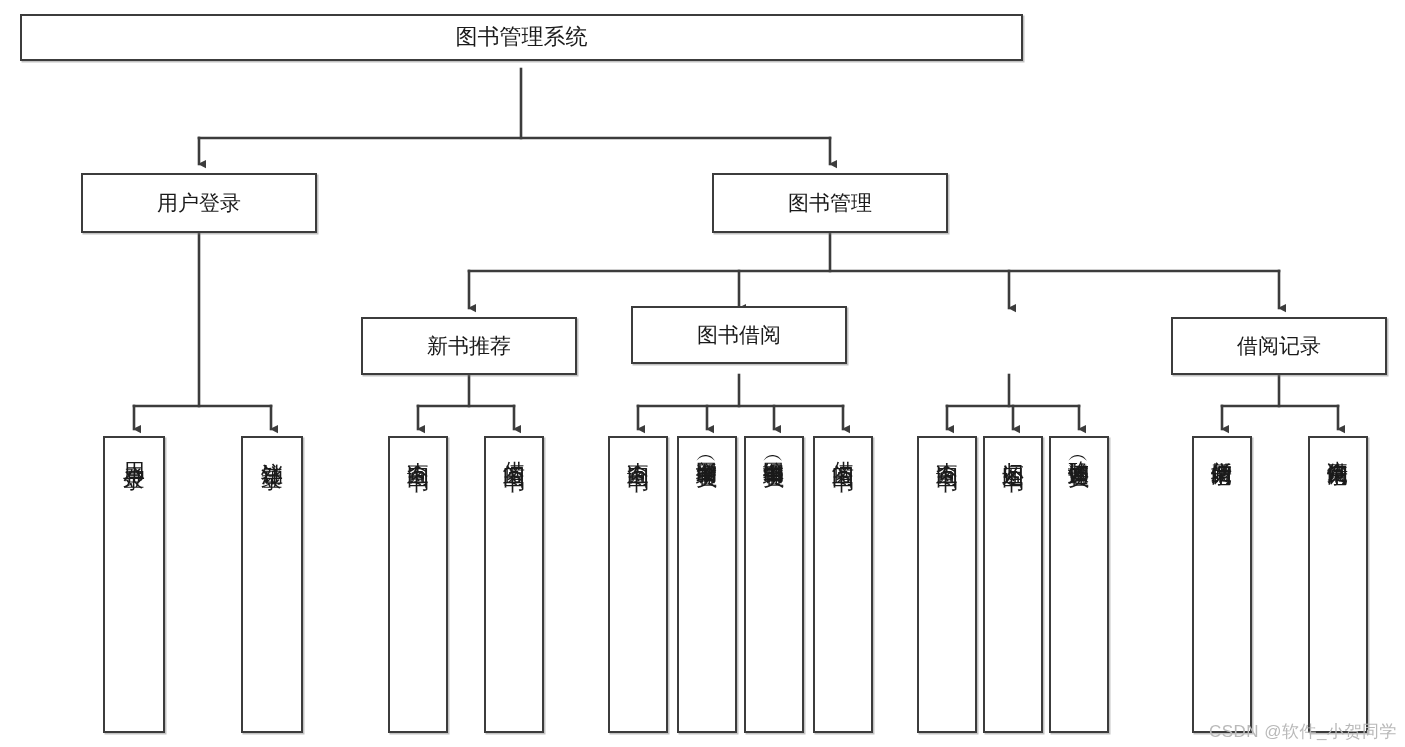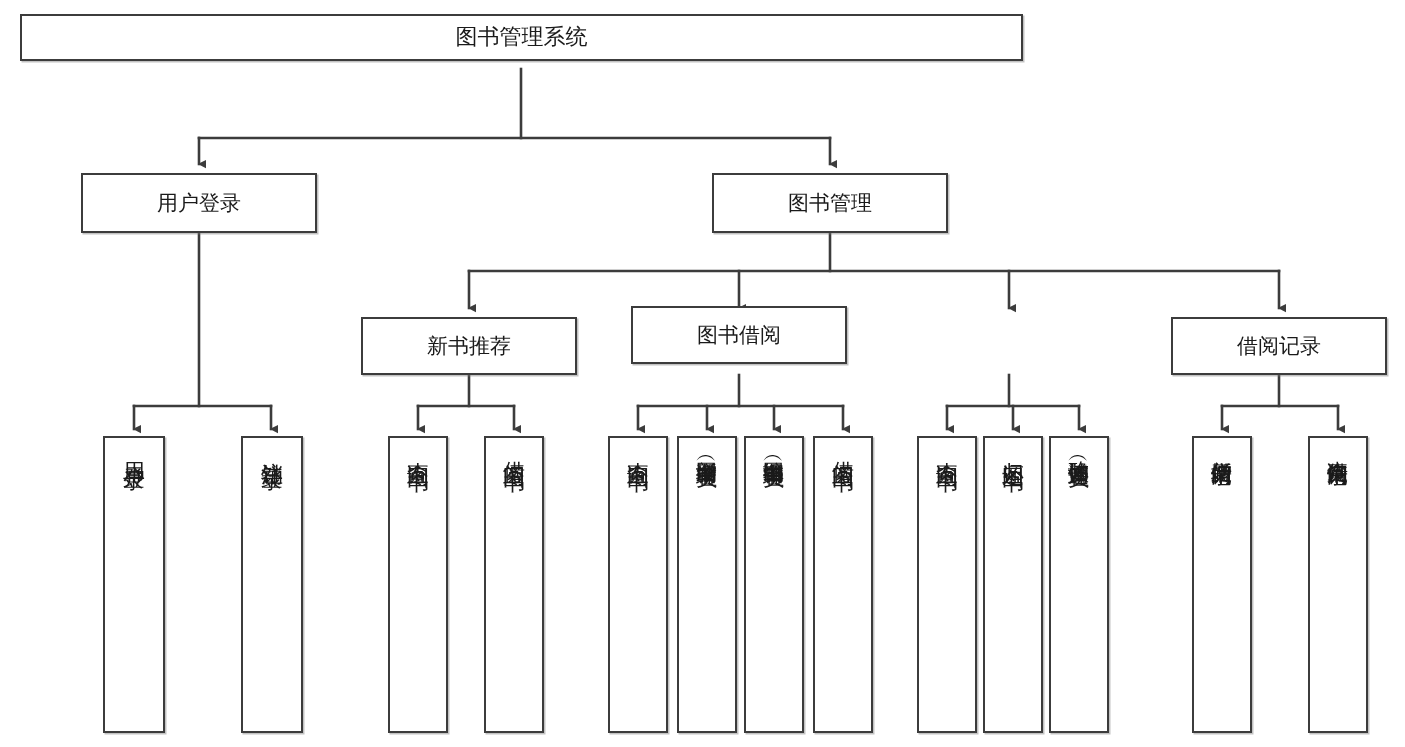--- a/index.html
+++ b/index.html
@@ -198,14 +198,15 @@
   </div>
 
   <div class="node vert tall" style="left:1192px; top:436px; width:60px; height:297px;">
     <span class="lbl">新增借阅记录</span>
   </div>
 
   <div class="node vert tall" style="left:1308px; top:436px; width:60px; height:297px;">
     <span class="lbl">查询借阅记录</span>
   </div>
 
+  <div id="watermark">CSDN @软件_小贺同学</div>
 
 </div>
 
 </body></html>

